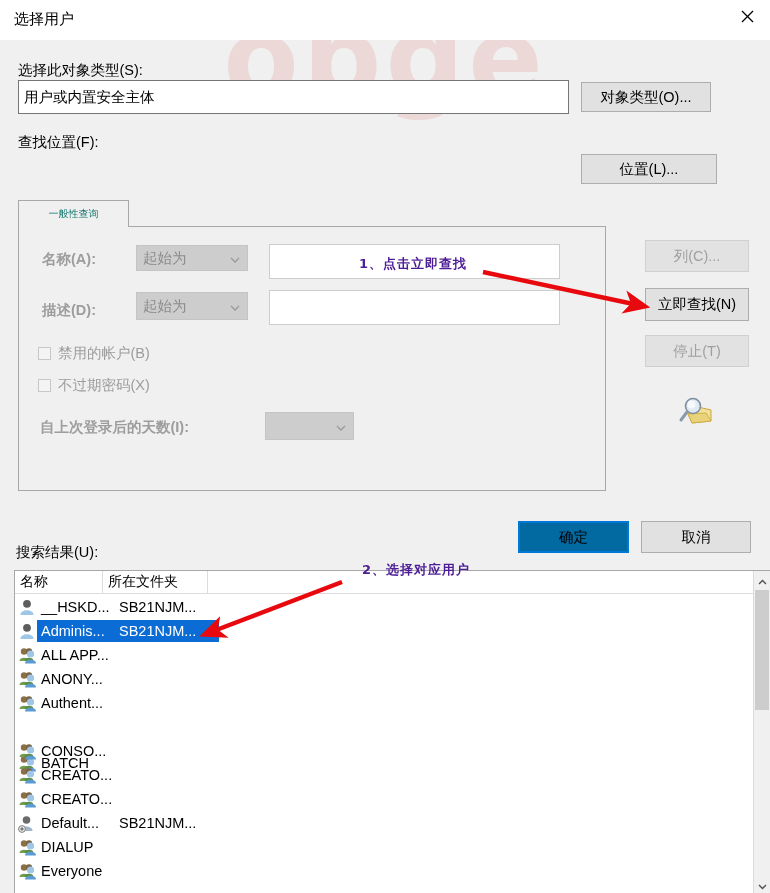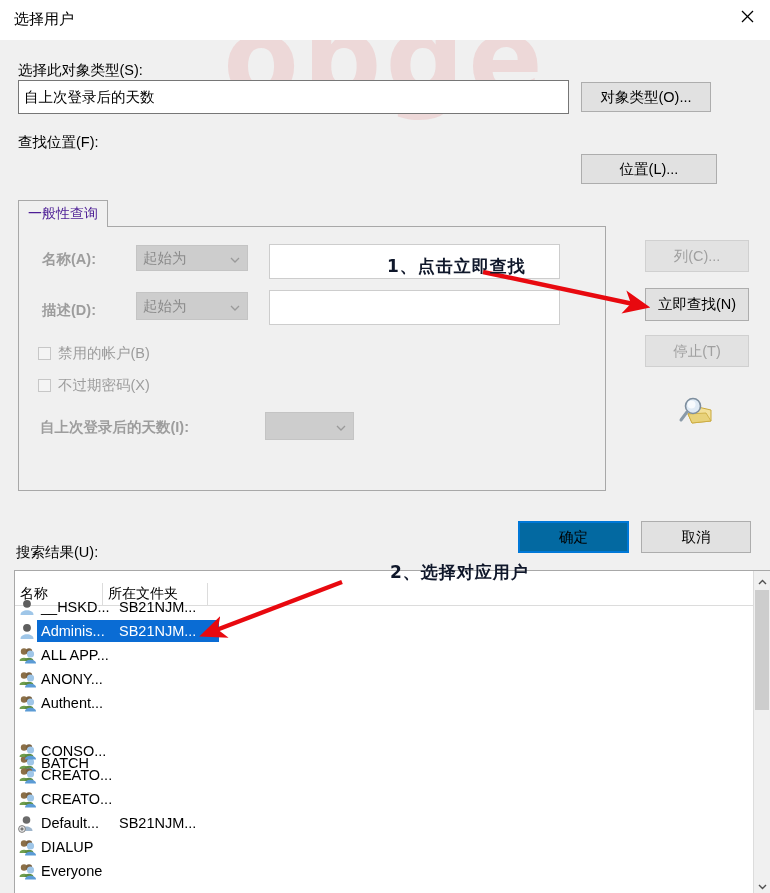--- a/index.html
+++ b/index.html
@@ -109,30 +109,30 @@
   }
   .btn.default {
     border: 2px solid #0078d7;
     background: #0369a1;
   }
 
   
   .tabstrip {
     position: absolute;
     left: 18px; top: 200px;
-    width: 90px; height: 27px;
+    width: 111px; height: 27px;
     background: #f0f0f0;
     border: 1px solid #a8a8a8;
     border-bottom: none;
     box-sizing: border-box;
     display: flex;
     align-items: center;
     justify-content: center;
-    font-size: 14px;
-    color: #4c1d95;
+    font-size: 10px;
+    color: #0f766e;
     z-index: 3;
     cursor: default;
   }
   .panel {
     position: absolute;
     left: 18px; top: 226px;
     width: 588px; height: 265px;
     border: 1px solid #a8a8a8;
     box-sizing: border-box;
     background: #f0f0f0;
@@ -198,21 +198,21 @@
     width: 756px; height: 323px;
     background: #ffffff;
     border: 1px solid #a8a8a8;
     border-bottom: none;
     border-right: none;
     box-sizing: border-box;
     overflow: hidden;
   }
   .list-header {
     position: absolute;
-    left: 0; top: 12px;
+    left: 0; top: 0;
     width: 100%; height: 23px;
     background: #ffffff;
     border-bottom: 1px solid #dcdcdc;
     box-sizing: border-box;
   }
   .col-head {
     position: absolute;
     top: 0; height: 22px;
     display: flex;
     align-items: center;
@@ -287,29 +287,28 @@
     position: absolute;
     left: 1px; top: 19px;
     width: 14px; height: 120px;
     background: #cdcdcd;
     cursor: default;
   }
 
   
   .anno {
     position: absolute;
-    color: #0f172a;
+    color: #4c1d95;
     font-weight: bold;
-    font-size: 17px;
+    font-size: 13px;
     white-space: nowrap;
     letter-spacing: 1px;
     z-index: 20;
     font-family: "DejaVu Sans", sans-serif;
     pointer-events: none;
-    margin-left: 28px;
   }
   .arrow-layer {
     position: absolute;
     left: 0; top: 0;
     width: 770px; height: 893px;
     z-index: 19;
     pointer-events: none;
   }
 </style>
 </head>
@@ -325,21 +324,21 @@
       <span>
         <svg width="13" height="13" viewBox="0 0 13 13">
           <line x1="1" y1="1" x2="12" y2="12" stroke="#000" stroke-width="1.2"></line>
           <line x1="12" y1="1" x2="1" y2="12" stroke="#000" stroke-width="1.2"></line>
         </svg>
       </span>
     </div>
   </div>
 
   <div class="lbl" style="left:18px; top:61px;">选择此对象类型(S):</div>
-  <div class="textbox" style="left:18px; top:80px; width:551px; height:34px;">自上次登录后的天数</div>
+  <div class="textbox" style="left:18px; top:80px; width:551px; height:34px;">用户或内置安全主体</div>
   <div class="btn" style="left:581px; top:82px; width:130px; height:30px;">对象类型(O)...</div>
 
   <div class="lbl" style="left:18px; top:133px;">查找位置(F):</div>
   <div class="btn" style="left:581px; top:154px; width:136px; height:30px;">位置(L)...</div>
 
   <div class="tabstrip">一般性查询</div>
   <div class="panel"></div>
   <div class="panel-mask"></div>
 
   <div class="lbl dim" style="left:42px; top:250px; z-index:5;">名称(A):</div>

